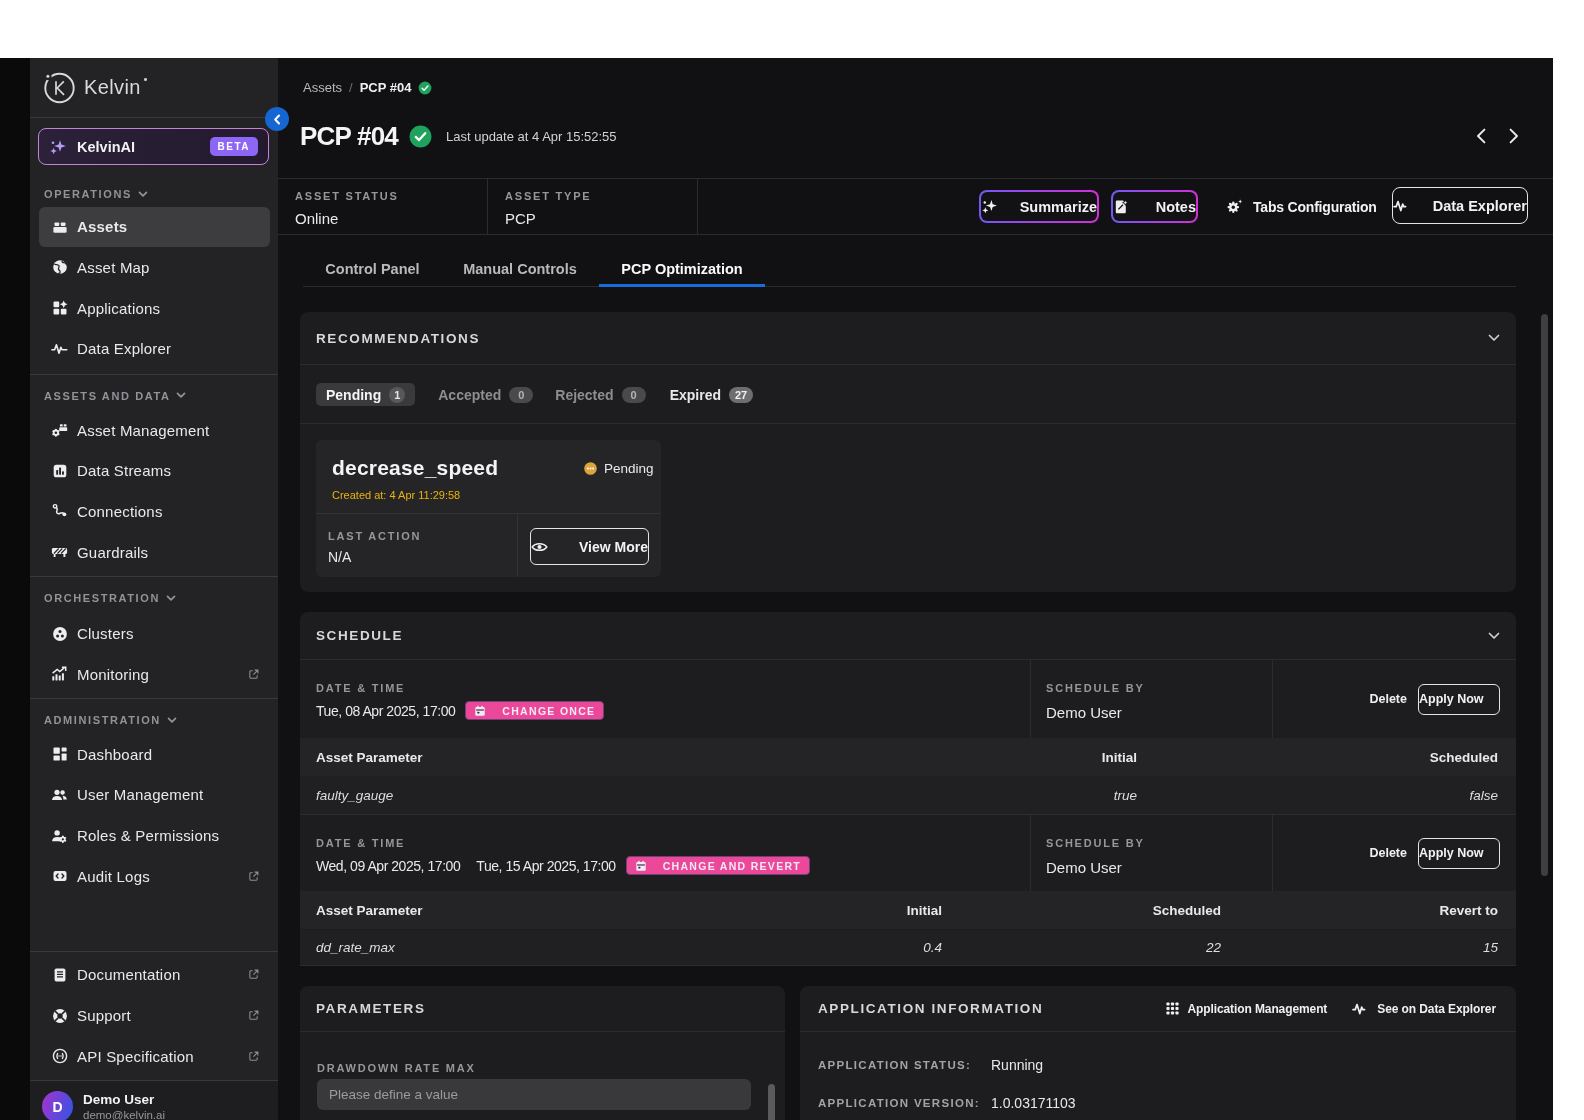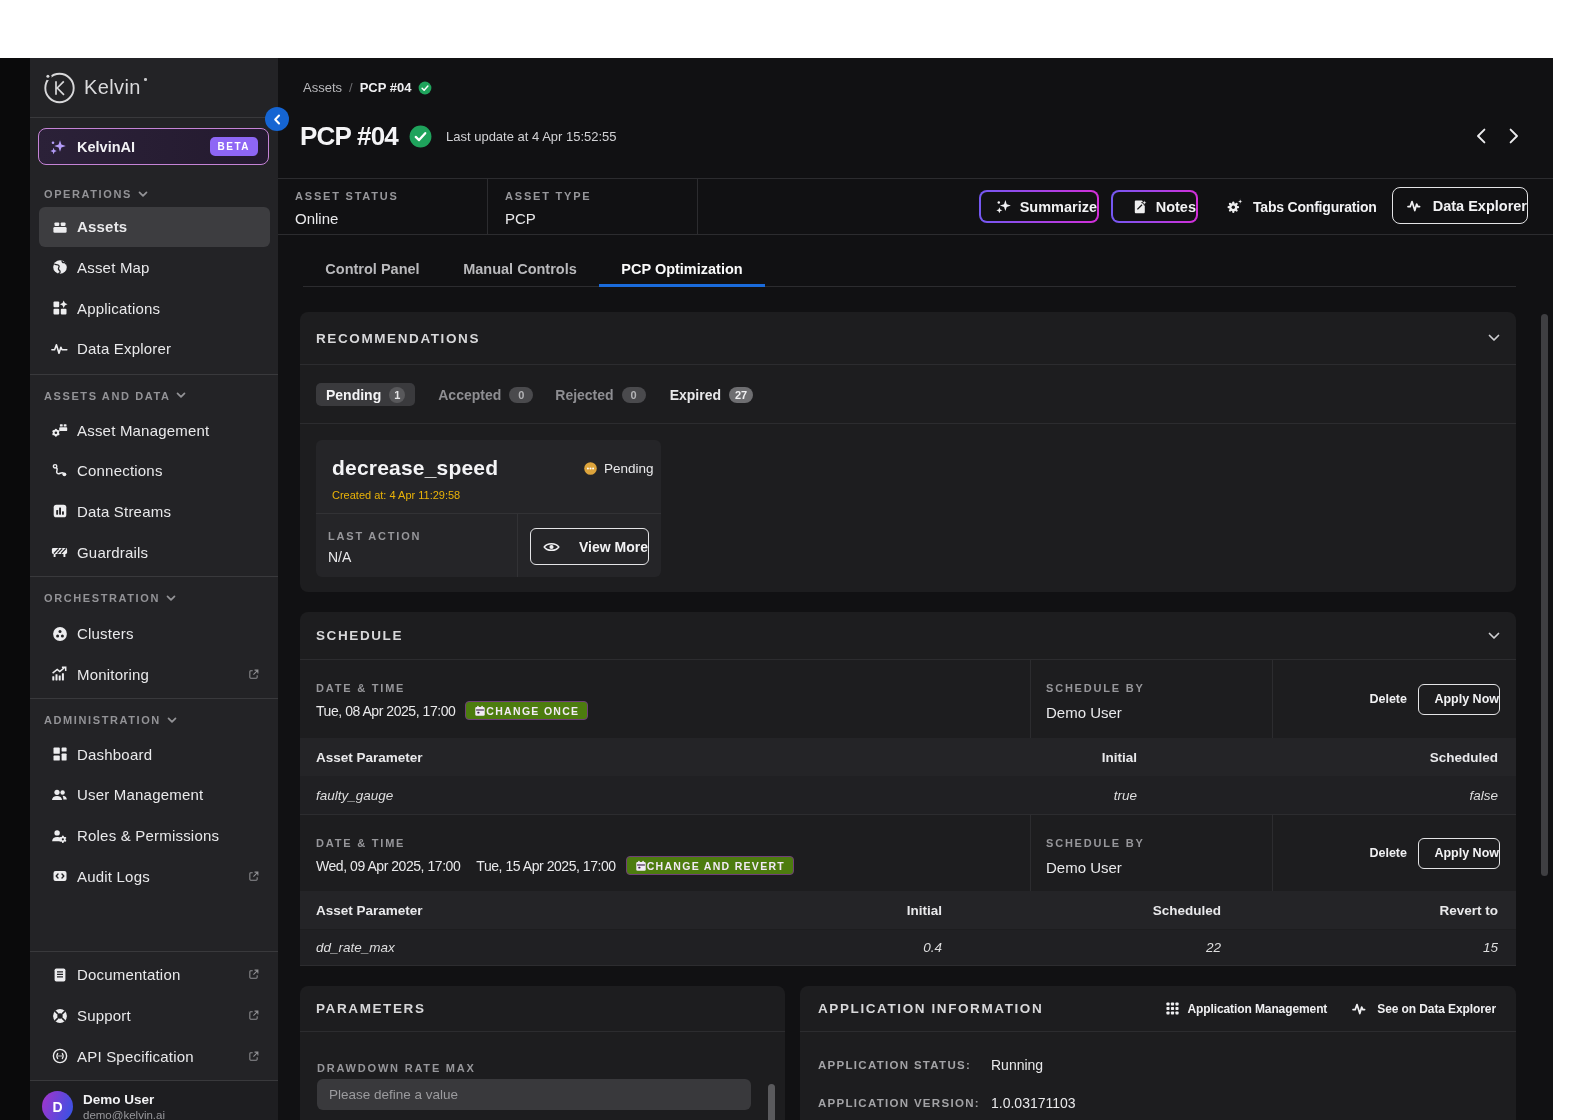--- a/index.html
+++ b/index.html
@@ -61,26 +61,26 @@
   .tabs-base { position:absolute; top:228px; left:25px; width:1213px; height:1px; background:#2c2c2f; }
   .tab-underline { position:absolute; top:226px; height:3px; background:#1a6bdb; }
 
   
   .panel { position:absolute; background:#1d1d1f; border-radius:8px; }
   .p-head { position:absolute; top:0; left:0; width:100%; height:53px; display:flex; align-items:center; padding:0 16px; border-bottom:1px solid #2c2c2f; }
   .p-title { color:#d8d8da; font-size:13.5px; font-weight:bold; letter-spacing:1.6px; }
   .p-chev { margin-left:auto; }
 
   
-  .btn { display:flex; align-items:center; justify-content:flex-end; background:transparent; }
+  .btn { display:flex; align-items:center; justify-content:space-between; background:transparent; }
   .btn-grad { border:2px solid transparent; border-radius:8px;
     background:linear-gradient(#121214,#121214) padding-box, linear-gradient(90deg,#7458f2,#d32ed9) border-box;
     color:#f2f2f4; font-size:14.5px; font-weight:bold; }
   .btn-outline { border:1.5px solid #e4e4e6; border-radius:6px; color:#f2f2f4; font-weight:bold; }
-  .chip { display:inline-flex; align-items:center; gap:0; background:#4d7c0f; border:1px solid #6f4078; border-radius:4px;
+  .chip { display:inline-flex; align-items:center; gap:16px; background:#ec4899; border:1px solid #6f4078; border-radius:4px;
     height:19px; padding:0 8px; color:#f2eaf5; font-size:10.5px; font-weight:bold; letter-spacing:1.3px; white-space:nowrap; }
 
   .icn { display:inline-flex; align-items:center; justify-content:center; }
   .icn svg { display:block; }
 
   
   .filters { position:absolute; top:71px; left:16px; display:flex; align-items:center; }
   .f-chip { display:flex; align-items:center; gap:8px; font-size:14px; font-weight:bold; color:#8e8e92; height:23px; }
   .f-chip.active { background:#3a3a3d; border-radius:5px; padding:0 10px; color:#f4f4f6; }
   .f-chip.expired { color:#e8e8ea; }
@@ -226,37 +226,37 @@
                   <circle cx="4.9" cy="10.7" r="3.1"></circle>
                 </g>
                 <circle cx="4.9" cy="10.7" r="1.3" fill="#232326"></circle>
               </svg>
             </span>
           <span class="s-label">Asset Management</span>
         </div>
         <div class="s-item">
           <span class="icn">
               <svg width="16" height="16" viewBox="0 0 16 16">
-                <circle cx="3.1" cy="3.3" r="1.7" stroke="#ededef" stroke-width="1.4" fill="none"></circle>
-                <path d="M4.4 4.6 C6.8 7 3.2 8.2 5.2 10.2 C7.2 12.2 9.4 8.2 11.6 10.4" stroke="#ededef" stroke-width="1.5" fill="none" stroke-linecap="round"></path>
-                <circle cx="12.4" cy="11.3" r="1.9" fill="#ededef"></circle>
-              </svg>
-            </span>
-          <span class="s-label">Connections</span>
-        </div>
-        <div class="s-item">
-          <span class="icn">
-              <svg width="16" height="16" viewBox="0 0 16 16">
                 <rect x="1.7" y="1.7" width="12.6" height="12.6" rx="2.6" fill="#ededef"></rect>
                 <rect x="4.2" y="7.1" width="1.9" height="4.6" rx="0.4" fill="#232326"></rect>
                 <rect x="7.1" y="4.6" width="1.9" height="7.1" rx="0.4" fill="#232326"></rect>
                 <rect x="10" y="8.3" width="1.9" height="3.4" rx="0.4" fill="#232326"></rect>
               </svg>
             </span>
           <span class="s-label">Data Streams</span>
+        </div>
+        <div class="s-item">
+          <span class="icn">
+              <svg width="16" height="16" viewBox="0 0 16 16">
+                <circle cx="3.1" cy="3.3" r="1.7" stroke="#ededef" stroke-width="1.4" fill="none"></circle>
+                <path d="M4.4 4.6 C6.8 7 3.2 8.2 5.2 10.2 C7.2 12.2 9.4 8.2 11.6 10.4" stroke="#ededef" stroke-width="1.5" fill="none" stroke-linecap="round"></path>
+                <circle cx="12.4" cy="11.3" r="1.9" fill="#ededef"></circle>
+              </svg>
+            </span>
+          <span class="s-label">Connections</span>
         </div>
         <div class="s-item">
           <span class="icn">
               <svg width="17" height="16" viewBox="0 0 17 16">
                 <rect x="0.9" y="4.1" width="15.2" height="5.8" rx="1.3" fill="#ededef"></rect>
                 <path d="M3.6 9.9 V13 M13.4 9.9 V13" stroke="#ededef" stroke-width="1.9"></path>
                 <path d="M2.9 9.5 L7.7 4.5 M6.5 9.5 L11.3 4.5 M10.1 9.5 L14.9 4.5" stroke="#232326" stroke-width="1.1"></path>
               </svg>
             </span>
           <span class="s-label">Guardrails</span>

